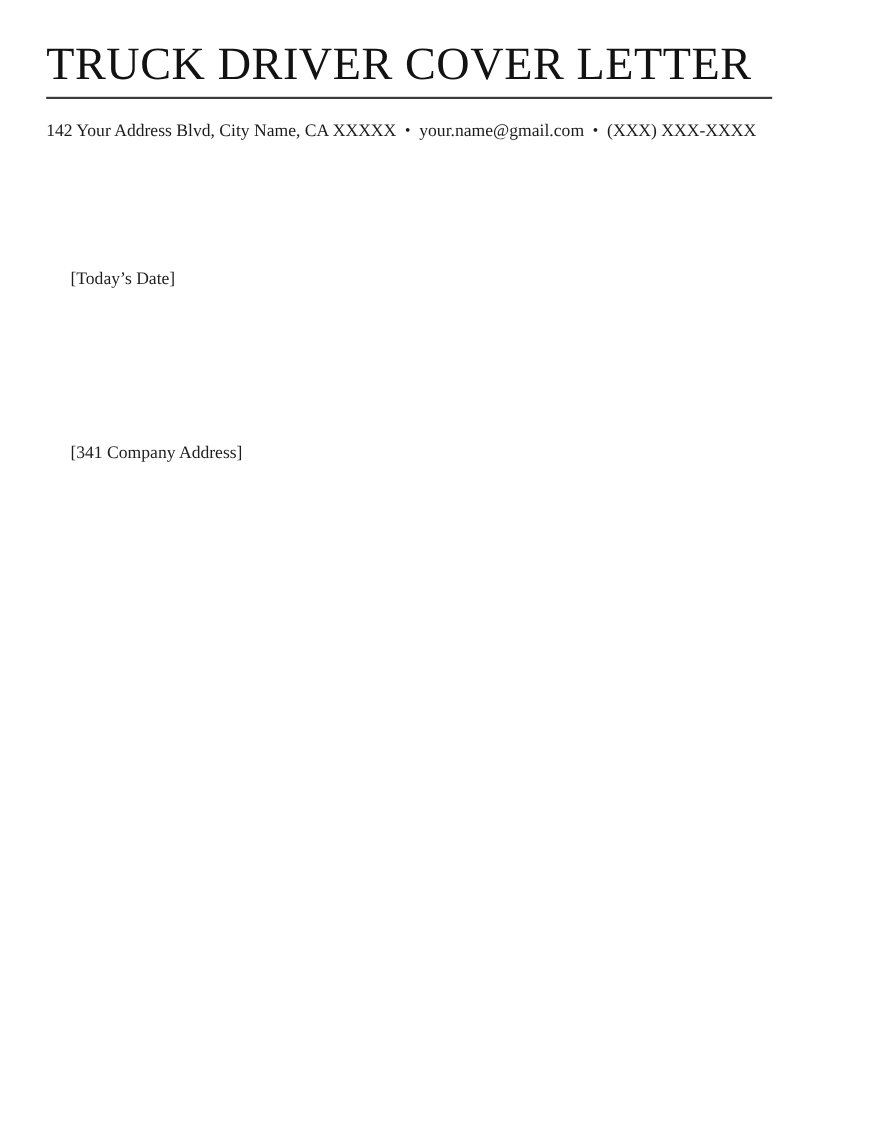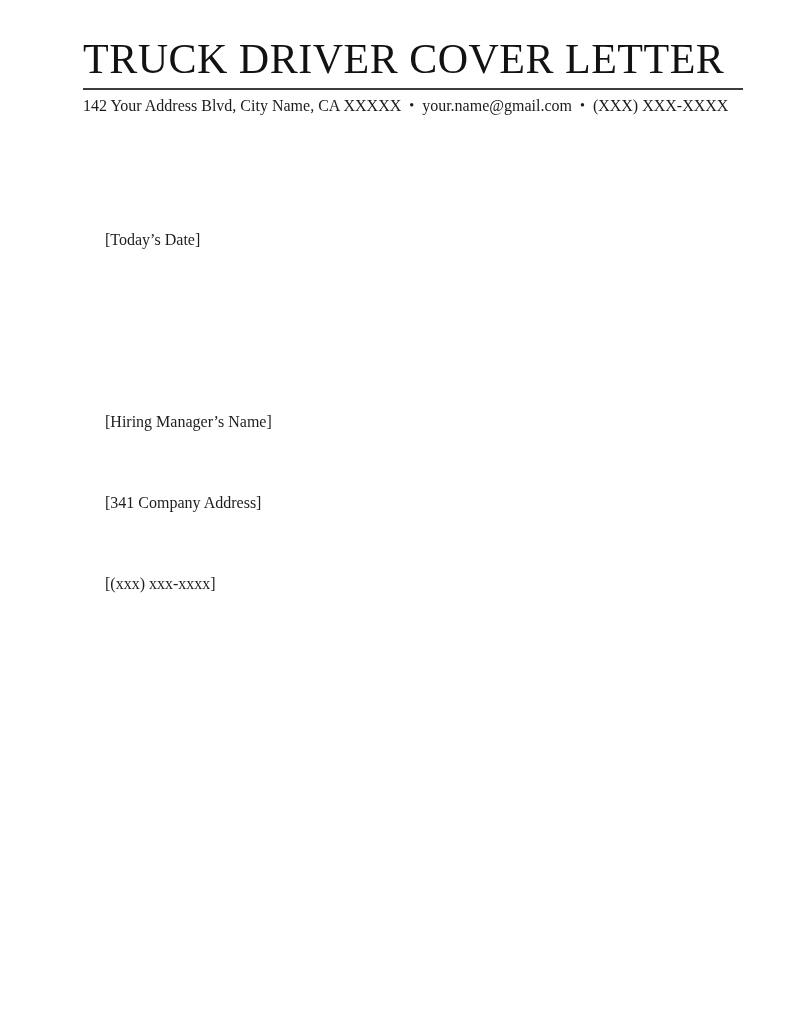--- a/index.html
+++ b/index.html
@@ -7,21 +7,20 @@
     padding: 0;
     background: #ffffff;
   }
   .page {
     position: relative;
     width: 736px;
     height: 1035px;
     background: #ffffff;
     overflow: hidden;
     font-family: "Liberation Serif", "DejaVu Serif", serif;
-    padding-left: 41px;
   }
   
   .letterhead {
     padding: 36px 34px 0 42px;
   }
   .title {
     margin: 0;
     font-family: "Liberation Serif", "DejaVu Serif", serif;
     font-weight: 400;
     font-size: 42px;
@@ -30,21 +29,21 @@
     color: #121212;
     white-space: nowrap;
   }
   .rule {
     height: 0;
     border: 0;
     border-top: 2px solid #3d3d3d;
     margin: 6px 0 0 0;
   }
   .contact {
-    margin-top: 7px;
+    margin-top: 21px;
     font-size: 16px;
     line-height: 18px;
     color: #1b1b1b;
     white-space: nowrap;
   }
   .contact .sep {
     display: inline-block;
     margin: 0 8px;
     font-size: 14px;
     vertical-align: 1px;
@@ -52,21 +51,20 @@
   
   .letter {
     margin: 34px 46px 0 64px;
     max-width: 690px;
     font-size: 16px;
     line-height: 26px;
     color: #1e1e1e;
     white-space: pre-wrap;
   }
   .date {
-    margin-bottom: 24px;
   }
   .recipient {
     margin-bottom: 36px;
   }
   .recipient .rline {
     line-height: 29px;
   }
   .salutation {
     margin-bottom: 11px;
   }
@@ -82,23 +80,21 @@
     <div class="contact">
       <span>142 Your Address Blvd, City Name, CA XXXXX</span><span class="sep">•</span><span>your.name@gmail.com</span><span class="sep">•</span><span>(XXX) XXX-XXXX</span>
     </div>
   </header>
 
   <main class="letter">
 
     <div class="date">[Today’s Date]</div>
 
     <div class="recipient">
-      <div class="rline">[Hiring Manager’s Name]</div>
       <div class="rline">[341 Company Address]</div>
-      <div class="rline">[(xxx) xxx-xxxx]</div>
     </div>
 
 
     
     
     
     
     
 
     

